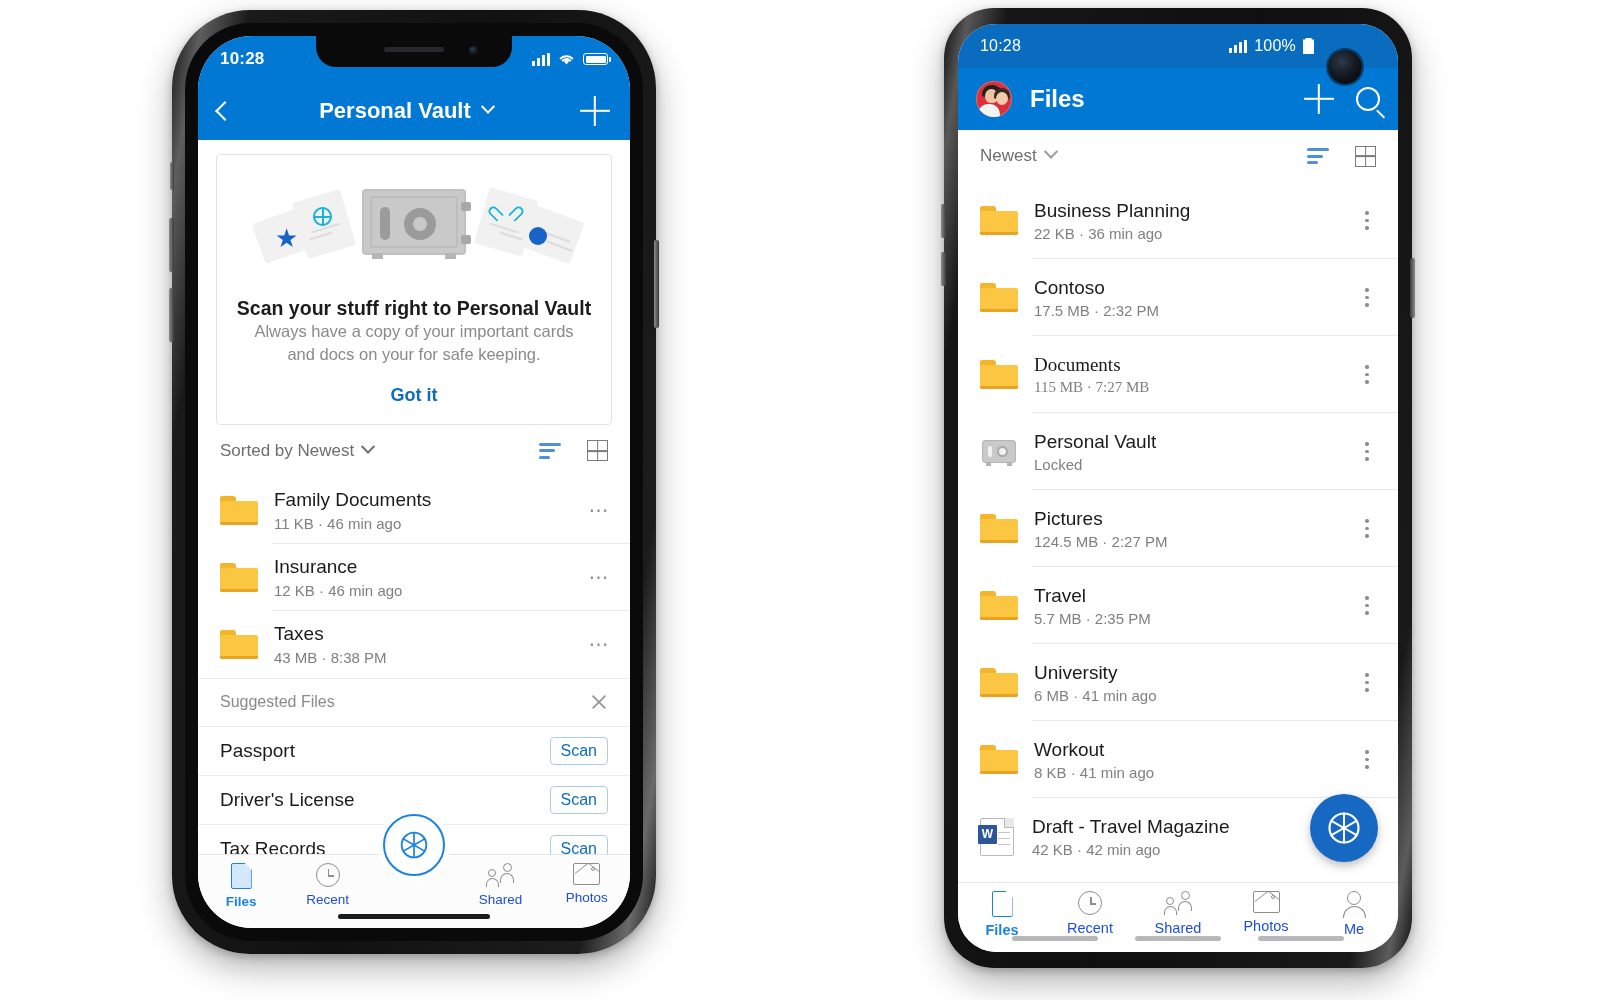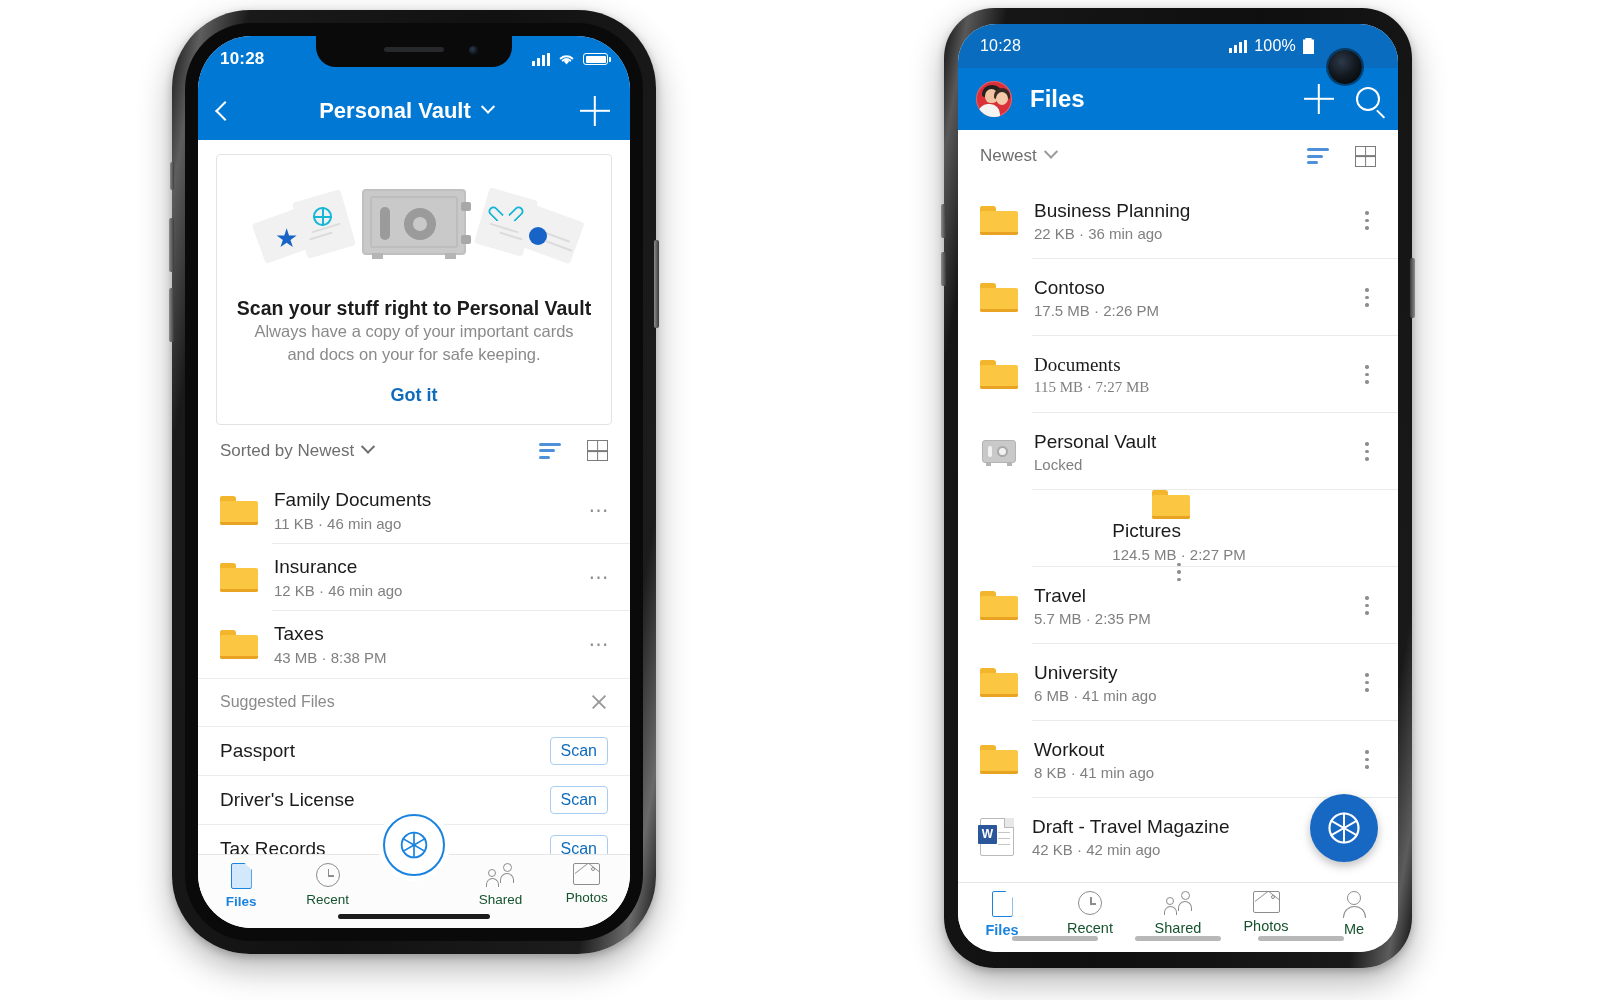--- a/index.html
+++ b/index.html
@@ -219,21 +219,21 @@
   .x-icon::before, .x-icon::after { content:""; position:absolute; left:0; top:8px;
     width:18px; height:1.8px; background:#9a9a9a; }
   .x-icon::before { transform: rotate(45deg); } .x-icon::after { transform: rotate(-45deg); }
 
   
   .tabbar { position:absolute; left:0; right:0; bottom:0; height:74px;
             background:#fcfcfc; border-top:1px solid #e6e6e6;
             display:flex; align-items:flex-start; padding-top:8px; z-index:20; }
   .tabbar.and { height:70px; background:#fff; }
   .tab { flex:1; display:flex; flex-direction:column; align-items:center; gap:5px; }
-  .tab-label { font-size:13.5px; color:#14532d; }
+  .tab-label { font-size:13.5px; color:#1d4ed8; }
   .tab.active .tab-label { color:#1a83e0; font-weight:bold; }
   .tabbar.and .tab-label { font-size:14.5px; }
 
   .ic-doc { width:21px; height:26px; position:relative; }
   .ic-doc .p { position:absolute; inset:0; border:1.8px solid #1a83e0; border-radius:2px;
                background:#d4e8fb; clip-path: polygon(0 0,66% 0,100% 26%,100% 100%,0 100%); }
   .ic-clock { width:24px; height:24px; border:1.8px solid #8d8d8d; border-radius:50%; position:relative; }
   .ic-clock::before{content:""; position:absolute; left:50%; top:5px; width:1.7px; height:8px; background:#8d8d8d;}
   .ic-clock::after{content:""; position:absolute; left:11px; top:11px; width:6px; height:1.7px; background:#8d8d8d;}
   .ic-shared { width:28px; height:24px; position:relative; }
@@ -552,21 +552,21 @@
           <span class="sep"></span>
         </div>
         <div class="frow" style="height:77px;">
           <span class="folder">
               <i class="tab"></i>
               <i class="bod"></i>
               <i class="lip"></i>
             </span>
           <span class="fmeta">
             <div class="fname">Contoso</div>
-            <div class="fsub">17.5 MB · 2:26 PM</div>
+            <div class="fsub">17.5 MB · 2:32 PM</div>
           </span>
           <span class="kebab-v">
               <i></i>
               <i></i>
               <i></i>
             </span>
           <span class="sep"></span>
         </div>
         <div class="frow" style="height:77px;font-family:Liberation Serif, serif;">
           <span class="folder">
@@ -597,21 +597,21 @@
             <div class="fname">Personal Vault</div>
             <div class="fsub">Locked</div>
           </span>
           <span class="kebab-v">
               <i></i>
               <i></i>
               <i></i>
             </span>
           <span class="sep"></span>
         </div>
-        <div class="frow" style="height:77px;flex-direction:column;">
+        <div class="frow" style="height:77px;">
           <span class="folder">
               <i class="tab"></i>
               <i class="bod"></i>
               <i class="lip"></i>
             </span>
           <span class="fmeta">
             <div class="fname">Pictures</div>
             <div class="fsub">124.5 MB · 2:27 PM</div>
           </span>
           <span class="kebab-v">

